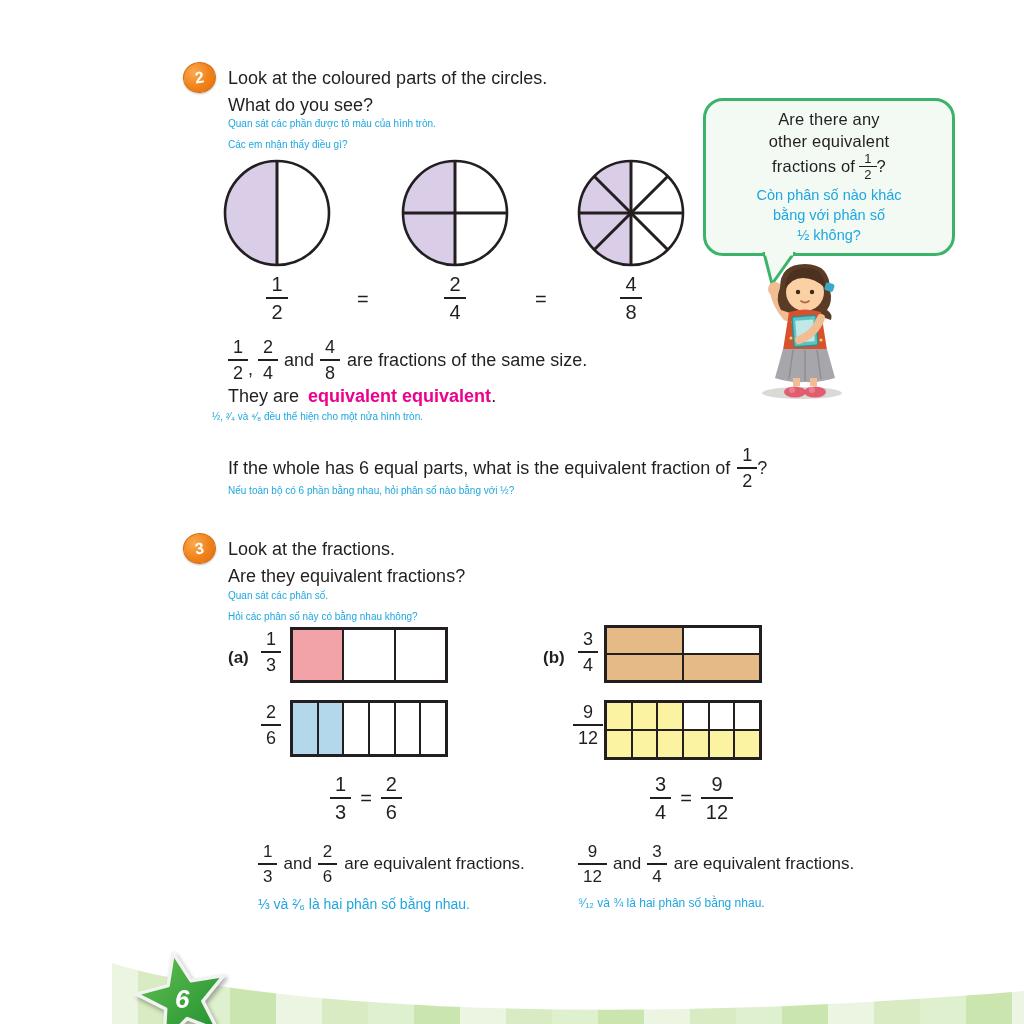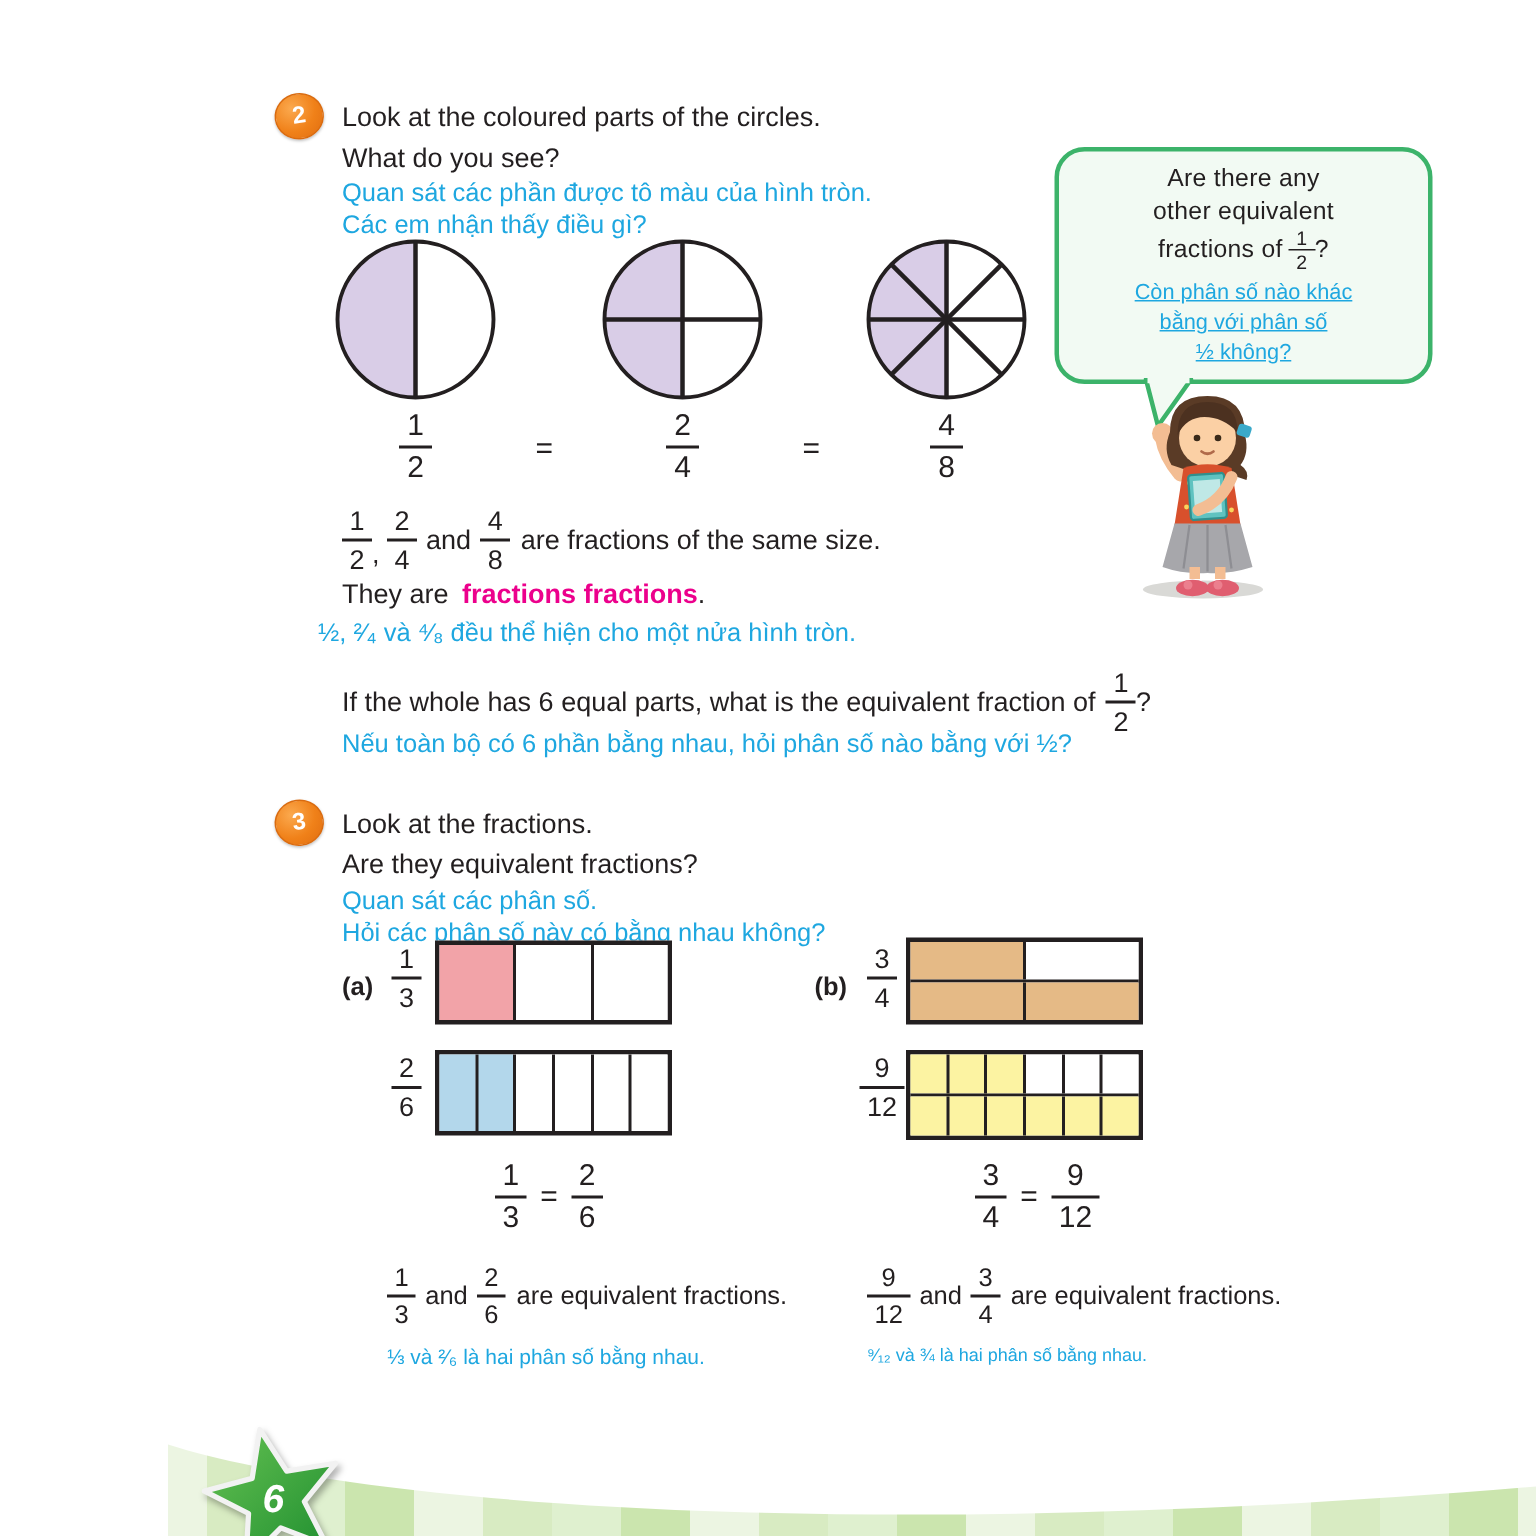--- a/index.html
+++ b/index.html
@@ -10,21 +10,21 @@
 
   
   .badge{width:31px;height:29px;border-radius:50%;
          background:radial-gradient(circle at 35% 30%, #fba94e 0%, #f08119 55%, #e06d10 100%);
          border:1px solid #d96b10;transform:rotate(-8deg);
          display:flex;align-items:center;justify-content:center;
          color:#fff;font-weight:bold;font-size:16px;
          box-shadow:0 1px 2px rgba(0,0,0,.25);}
 
   .en{font-size:18px;color:#231f20;line-height:1.38;}
-  .vi{font-size:17px;color:#1ea7e0;line-height:1.5;}
+  .vi{font-size:10px;color:#1ea7e0;line-height:1.5;}
   .bold{font-weight:bold;}
   .magenta{color:#ec008c;font-weight:bold;}
 
   
   .frac{display:inline-flex;flex-direction:column;align-items:center;line-height:1;}
   .frac .fn{padding:0 5px 3px;}
   .frac .fd{border-top:2px solid #231f20;padding:3px 5px 0;}
   .f20{font-size:20px;}
   .f18{font-size:18px;}
   .f17{font-size:17px;}
@@ -39,21 +39,21 @@
   .dcell + .dcell{border-left:2.5px solid #231f20;}
 
   .eq-sign{font-size:20px;padding:0 9px;}
 
   
   .bubble{width:252px;height:158px;border:3px solid #3cb36a;border-radius:20px;
           background:#f2faf3;box-sizing:border-box;
           display:flex;flex-direction:column;align-items:center;justify-content:center;
           text-align:center;padding:6px 8px;}
   .bubble .b-en{font-size:16.5px;color:#231f20;line-height:1.32;letter-spacing:.2px;}
-  .bubble .b-vi{font-size:14.5px;color:#1ea7e0;line-height:1.35;margin-top:5px;text-decoration:underline;}
+  .bubble .b-vi{font-size:14.5px;color:#1ea7e0;line-height:1.35;margin-top:5px;}
   .bubble .frac{font-size:13px;margin-left:4px;}
   .bubble .frac .fd{border-top:1.5px solid #231f20;padding-top:1px;}
   .bubble .frac .fn{padding-bottom:1px;}
 </style>
 </head>
 <body>
 
 <div class="page">
 
   <div class="abs badge" style="left:183px;top:62px;">
@@ -183,21 +183,21 @@
     <span class="en" style="margin-left:6px;">and</span>
     <span class="frac f18" style="margin-left:6px;">
         <span class="fn">4</span>
         <span class="fd">8</span>
       </span>
     <span class="en" style="margin-left:7px;">are fractions of the same size.</span>
   </div>
 
   <div class="abs en" style="left:228px;top:384px;">
     <span>They are</span>
-    <span class="magenta" style="margin-left:4px;">fractions fractions</span><span>.</span>
+    <span class="magenta" style="margin-left:4px;">equivalent equivalent</span><span>.</span>
   </div>
 
   <div class="abs vi" style="left:212px;top:409px;">½, ²⁄₄ và ⁴⁄₈ đều thể hiện cho một nửa hình tròn.</div>
 
   <div class="abs inline-row" style="left:228px;top:446px;">
     <span class="en">If the whole has 6 equal parts, what is the equivalent fraction of</span>
     <span class="frac f18" style="margin-left:7px;">
         <span class="fn">1</span>
         <span class="fd">2</span>
       </span>

